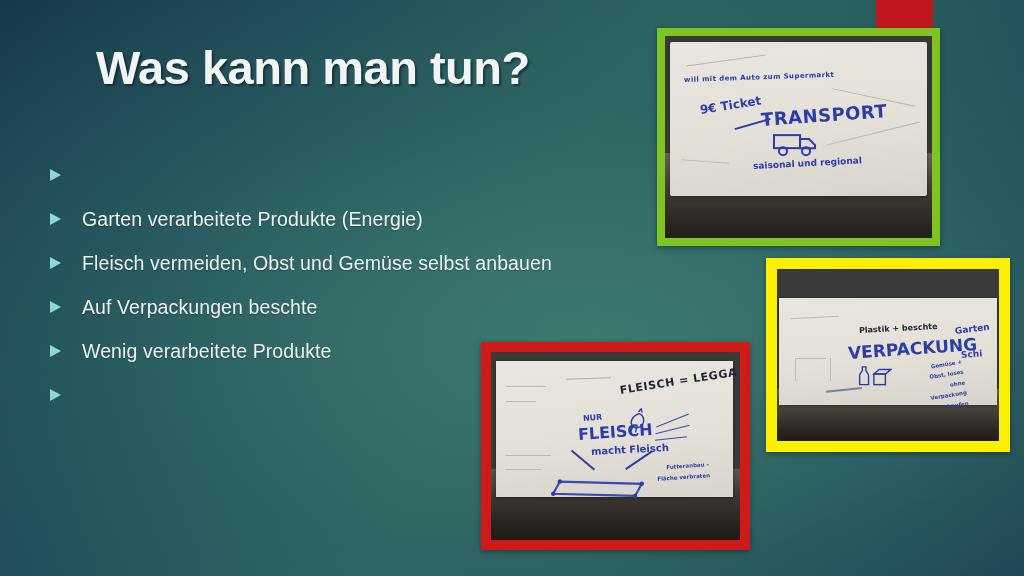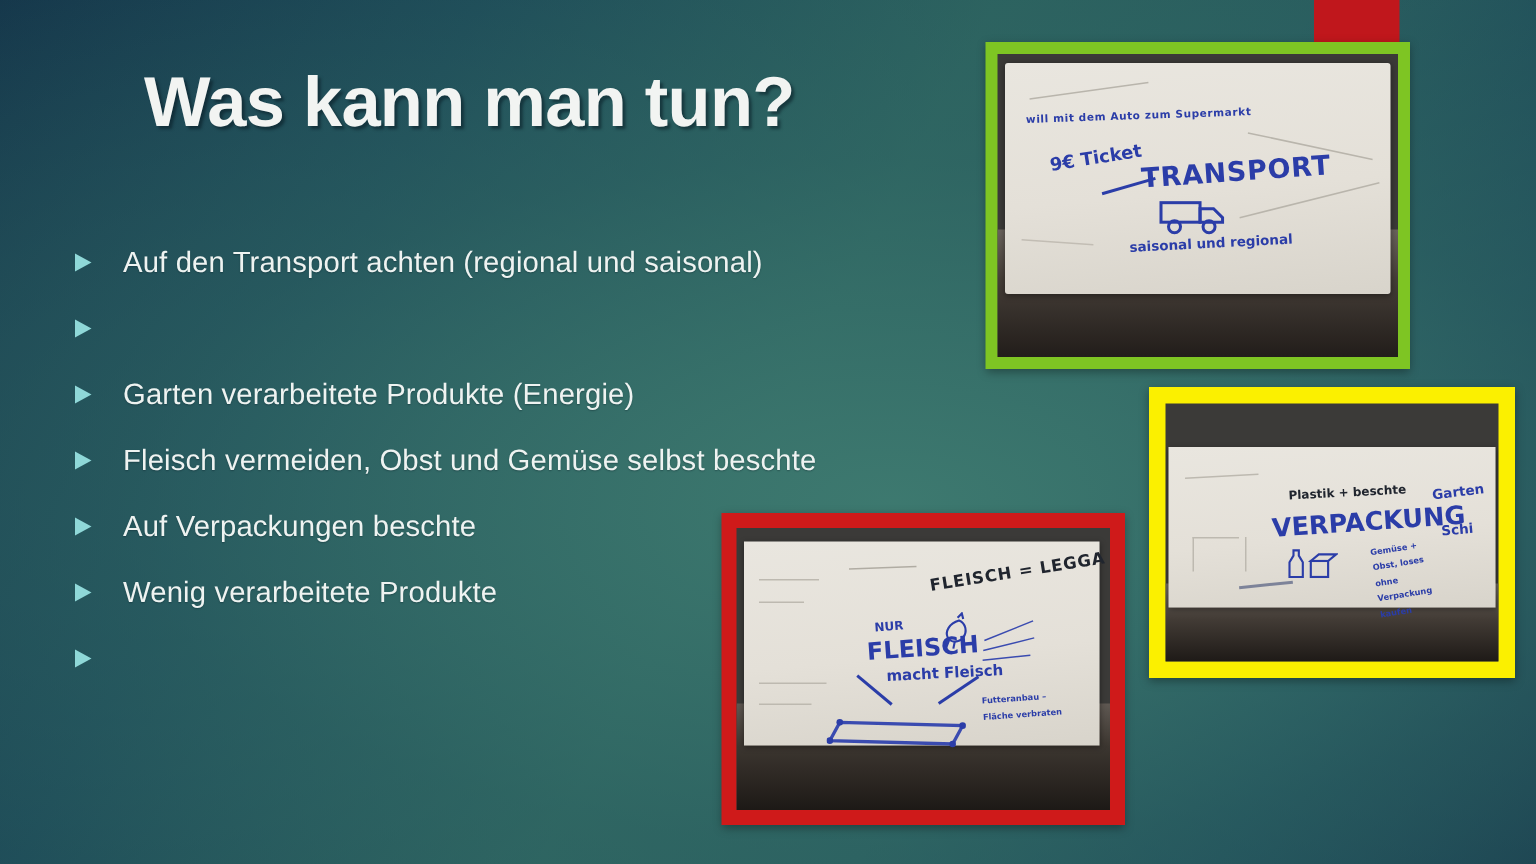--- a/index.html
+++ b/index.html
@@ -8,20 +8,21 @@
     overflow:hidden;
     font-family:"Liberation Sans", sans-serif;
   }
   #slide {
     position:relative;
     width:1024px; height:576px;
     background:
       radial-gradient(ellipse 120% 95% at 58% 58%, rgba(62,122,112,0.95) 0%, rgba(48,102,100,0.55) 42%, rgba(26,62,78,0.12) 78%, rgba(20,54,72,0) 100%),
       linear-gradient(118deg, #15374b 0%, #1c4a58 24%, #2d6560 50%, #2a6060 66%, #1d4b59 84%, #16384c 100%);
     overflow:hidden;
+    text-align:right;
   }
   
   #red-block {
     position:absolute;
     left:876px; top:0; width:57px; height:29px;
     background:#c0171c;
   }
   
   #title {
     position:absolute;
@@ -110,28 +111,20 @@
 <body>
 
 <div id="slide">
 
   <div id="red-block"></div>
 
   <div id="title">Was kann man tun?</div>
 
   <div id="bullets">
 
-    <div class="bullet-row">
-      <span class="bullet-marker">
-        <svg width="14" height="14" viewBox="0 0 14 14">
-            <polygon points="2,1 13,7 2,13" fill="#8fd8d8"></polygon>
-          </svg>
-      </span>
-      <span class="bullet-text">Auf den Transport achten (regional und saisonal)</span>
-    </div>
 
     <div class="bullet-row">
       <span class="bullet-marker">
         <svg width="14" height="14" viewBox="0 0 14 14">
             <polygon points="2,1 13,7 2,13" fill="#8fd8d8"></polygon>
           </svg>
       </span>
     </div>
 
     <div class="bullet-row">
@@ -142,21 +135,21 @@
       </span>
       <span class="bullet-text">Garten verarbeitete Produkte (Energie)</span>
     </div>
 
     <div class="bullet-row">
       <span class="bullet-marker">
         <svg width="14" height="14" viewBox="0 0 14 14">
             <polygon points="2,1 13,7 2,13" fill="#8fd8d8"></polygon>
           </svg>
       </span>
-      <span class="bullet-text">Fleisch vermeiden, Obst und Gemüse selbst beschte</span>
+      <span class="bullet-text">Fleisch vermeiden, Obst und Gemüse selbst anbauen</span>
     </div>
 
     <div class="bullet-row">
       <span class="bullet-marker">
         <svg width="14" height="14" viewBox="0 0 14 14">
             <polygon points="2,1 13,7 2,13" fill="#8fd8d8"></polygon>
           </svg>
       </span>
       <span class="bullet-text">Auf Verpackungen beschte</span>
     </div>

